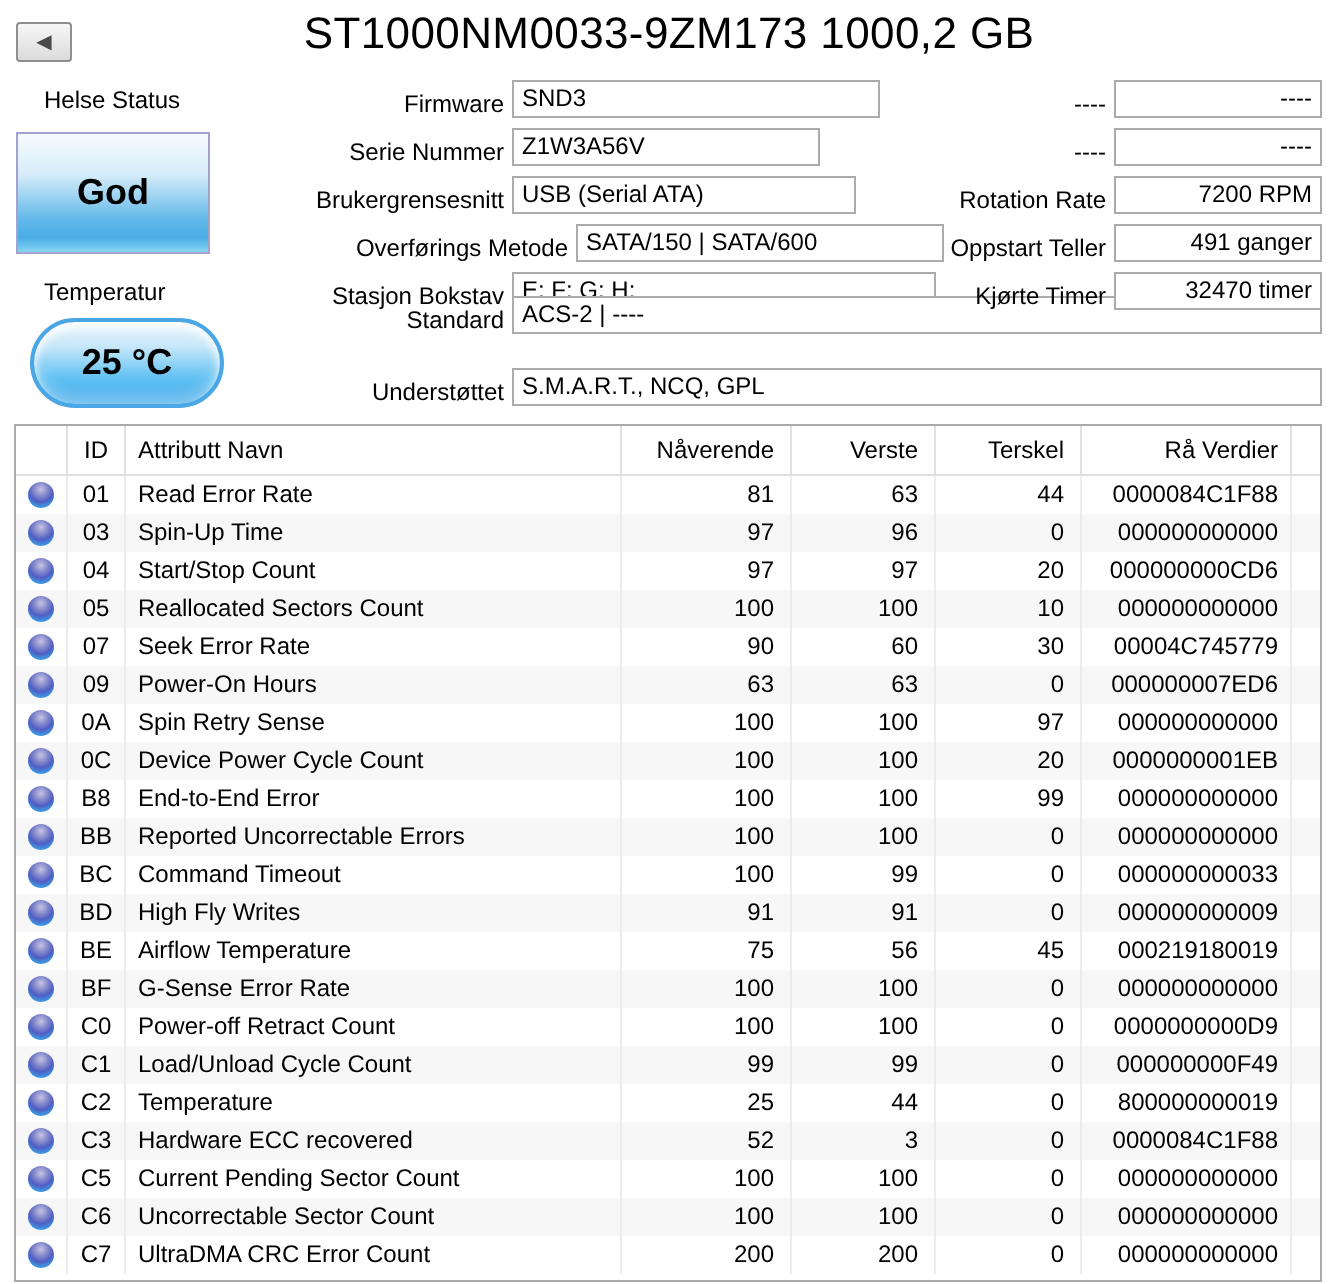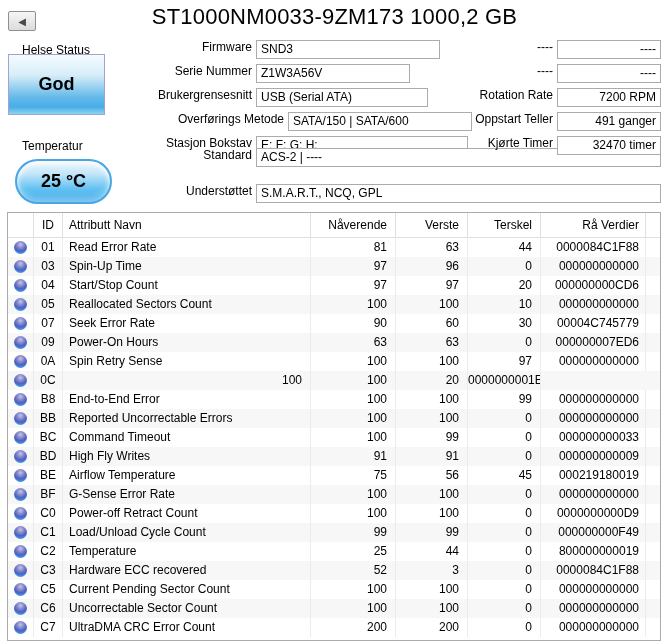--- a/index.html
+++ b/index.html
@@ -16,37 +16,37 @@
     font-size:10px;color:#4a4a4a;cursor:pointer;box-sizing:border-box;
   }
   .title{
     position:absolute;left:0;right:0;top:4px;text-align:center;
     font-size:22px;font-weight:400;letter-spacing:.2px;
   }
   .side-label{position:absolute;font-size:12px;}
   .lbl-health{left:22px;top:43px;}
   .lbl-temp{left:22px;top:139px;}
   .health-btn{
-    position:absolute;left:8px;top:54px;width:97px;height:61px;box-sizing:border-box;
+    position:absolute;left:8px;top:66px;width:97px;height:61px;box-sizing:border-box;
     border:1px solid #a3a3d0;
     background:linear-gradient(180deg,#f5fbfe 0%,#d7edf9 34%,#63b9e9 72%,#49ade6 88%,#8ad5f4 100%);
     display:flex;align-items:center;justify-content:center;
     font-size:18px;font-weight:700;cursor:pointer;
   }
   .temp-btn{
     position:absolute;left:15px;top:159px;width:97px;height:45px;box-sizing:border-box;
     border:2px solid #4aa6e4;border-radius:23px;
     background:linear-gradient(180deg,#eaf6fd 0%,#c6e7f9 30%,#62c1f2 68%,#3fa9e9 100%);
     box-shadow:inset 0 3px 5px rgba(255,255,255,.9), inset 0 -4px 7px rgba(255,255,255,.35);
     display:flex;align-items:center;justify-content:center;
     font-size:18px;font-weight:700;cursor:pointer;
   }
   
   .fields{position:absolute;left:0;top:0;width:669px;}
-  .field-row{position:absolute;display:flex;align-items:flex-start;}
+  .field-row{position:absolute;display:flex;align-items:flex-end;}
   .field-label{font-size:12px;text-align:right;white-space:pre;}
   .field-box{
     box-sizing:border-box;height:19px;border:1px solid #ababab;background:#fff;
     font-size:12px;line-height:17px;padding:0 4px;white-space:pre;overflow:hidden;
   }
   .field-box.right-align{text-align:right;}
   
   .tbl{
     position:absolute;left:7px;top:212px;width:654px;height:429px;box-sizing:border-box;
     border:1px solid #ababab;background:#fff;
@@ -240,20 +240,21 @@
           <div class="cell a-right">100</div>
           <div class="cell a-right">97</div>
           <div class="cell a-right-sm">000000000000</div>
           <div class="cell "></div>
         </div>
         <div class="tbl-grid tbl-row">
           <div class="cell">
             <div class="orb"></div>
           </div>
           <div class="cell a-center">0C</div>
+          <div class="cell a-left">Device Power Cycle Count</div>
           <div class="cell a-right">100</div>
           <div class="cell a-right">100</div>
           <div class="cell a-right">20</div>
           <div class="cell a-right-sm">0000000001EB</div>
           <div class="cell "></div>
         </div>
         <div class="tbl-grid tbl-row">
           <div class="cell">
             <div class="orb"></div>
           </div>

